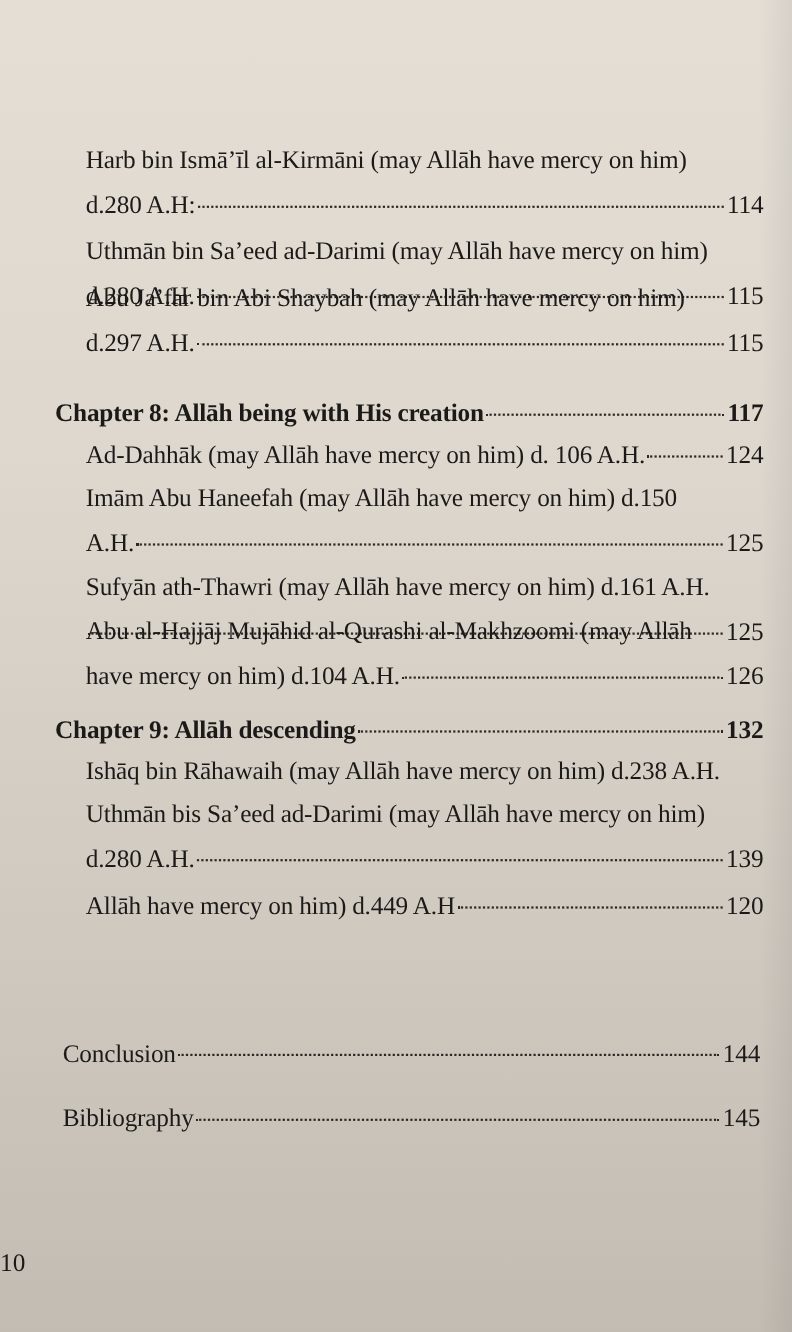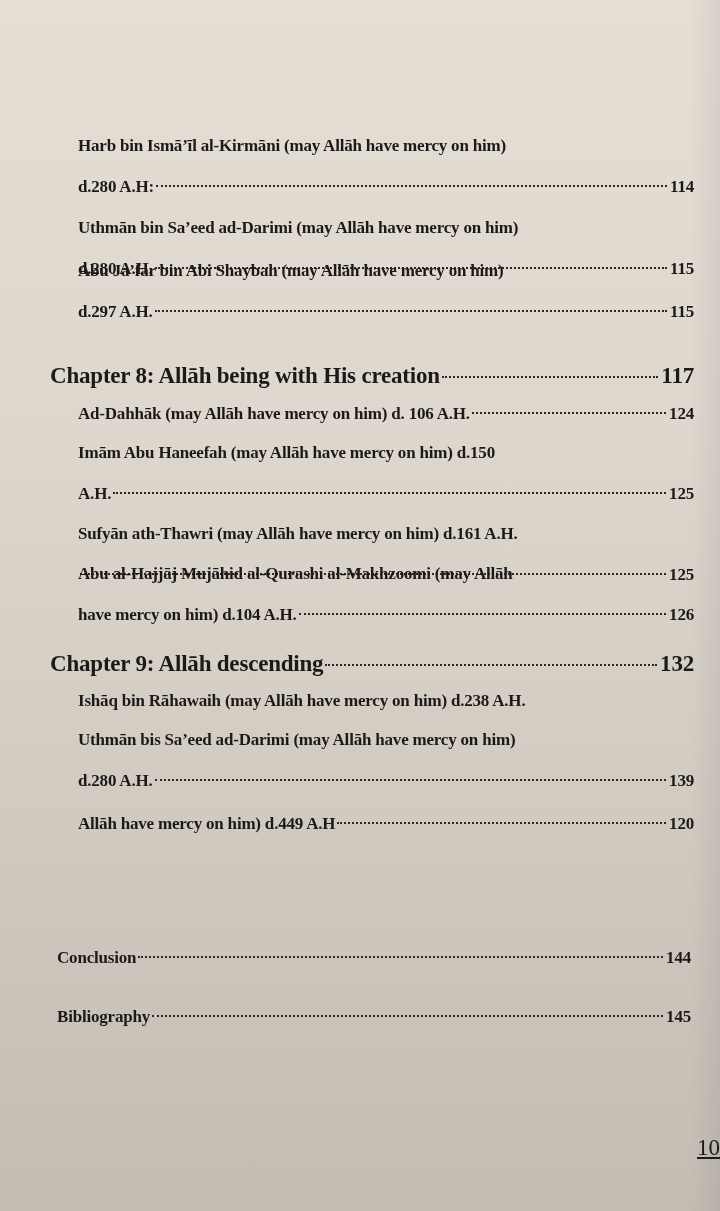--- a/index.html
+++ b/index.html
@@ -10,39 +10,38 @@
     color: #1c1a18;
     position: relative;
   }
   .page-shadow {
     position: absolute; top: 0; right: 0; width: 30px; height: 100%;
     background: linear-gradient(90deg, rgba(0,0,0,0) 0%, rgba(0,0,0,0.06) 100%);
   }
   .toc { position: absolute; left: 0; top: 0; width: 720px; }
   .entry {
     position: absolute;
-    font-size: 17px;
+    font-size: 23px;
     line-height: 41px;
     letter-spacing: -0.2px;
-    font-weight: bold;
   }
   .line { display: flex; align-items: baseline; white-space: nowrap; height: 41px; }
   .dots {
     flex: 1; overflow: hidden; margin: 0 3px 0 2px;
     border-bottom: 2px dotted #2a2724; height: 0; align-self: baseline;
     transform: translateY(-5px);
   }
   .pg { flex: none; }
   .chapter { font-weight: bold; font-size: 23px; }
   .sub { left: 78px; width: 616px; }
   .chap { left: 50px; width: 644px; }
   .plain { left: 57px; width: 634px; margin-top: 44px; }
   .page-number {
     position: absolute; top: 1135px; left: 0; width: 720px;
-    text-align: right; font-size: 23px; text-decoration: underline;
+    text-align: left; font-size: 23px;
   }
 </style>
 </head>
 <body>
 
 <div class="page-shadow"></div>
 
 <div class="toc">
 
   <div class="entry sub" style="top:125px">

